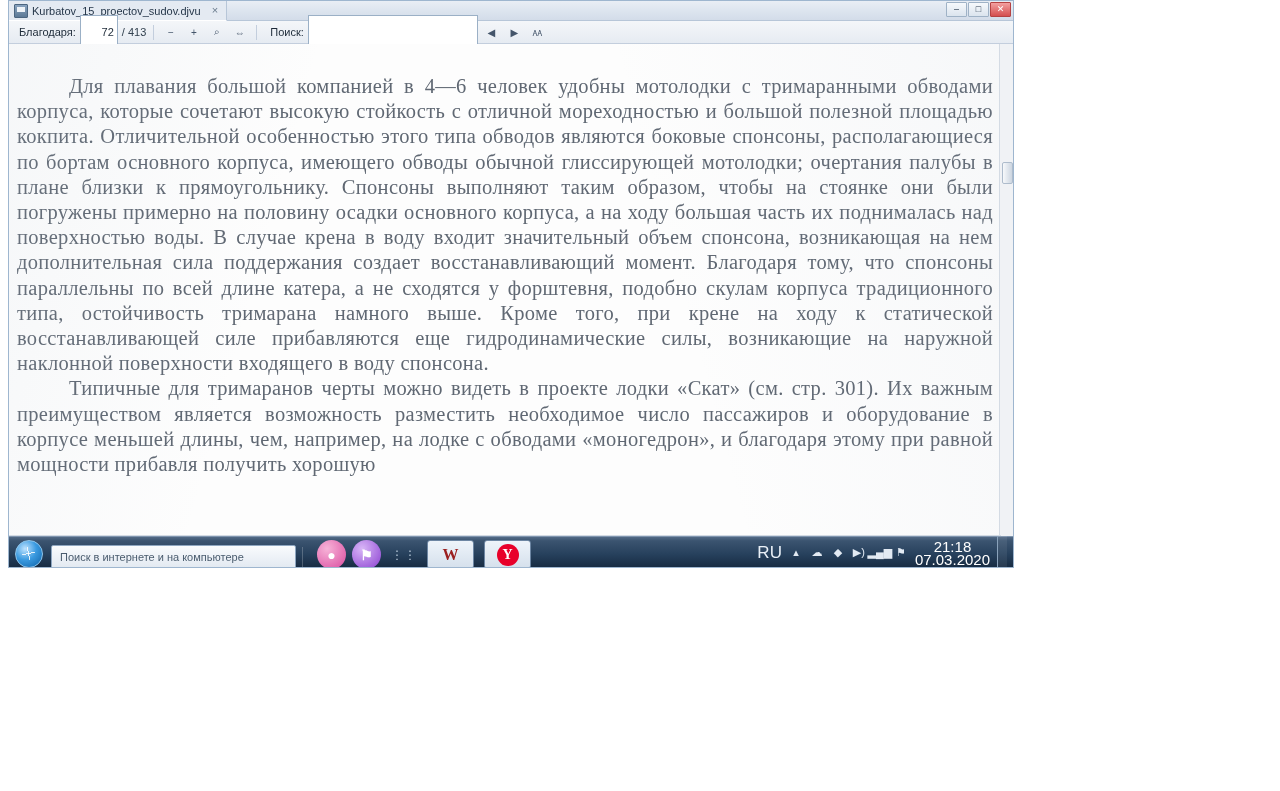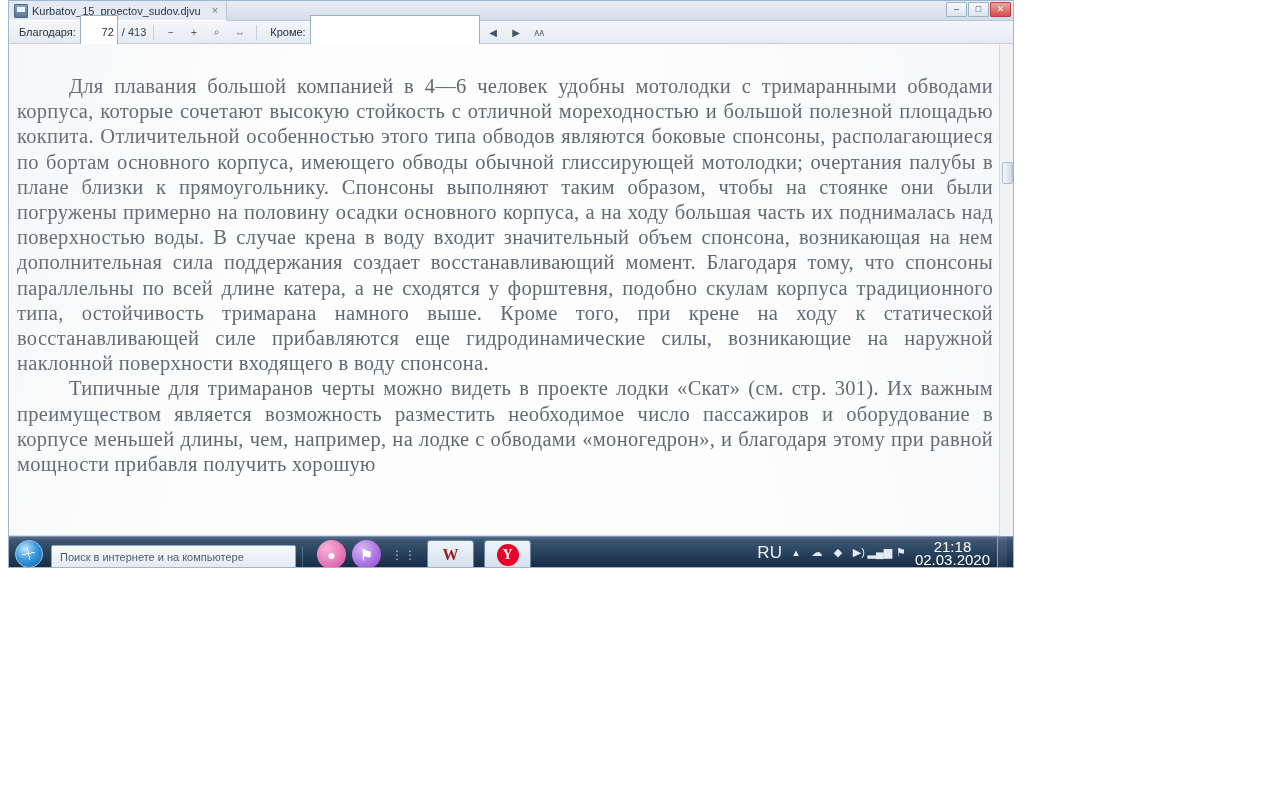--- a/index.html
+++ b/index.html
@@ -439,21 +439,21 @@
     <div class="toolbar">
       <span class="tb-label">Благодаря:</span>
       <input class="tb-input page-input" value="72" style="">
       <span class="tb-static">/ 413</span>
       <span class="tb-sep"></span>
       <span class="tb-btn">−</span>
       <span class="tb-btn">+</span>
       <span class="tb-btn">⌕</span>
       <span class="tb-btn">⇔</span>
       <span class="tb-sep"></span>
-      <span class="tb-label">Кроме:</span>
+      <span class="tb-label">Поиск:</span>
       <input class="tb-input find-input" value="" style="">
       <span class="tb-btn">◀</span>
       <span class="tb-btn">▶</span>
       <span class="tb-btn">ᴀᴀ</span>
     </div>
 
     <div class="docview">
 
       <div class="page">
         <div class="scan">
@@ -500,21 +500,21 @@
       <div class="tray">
         <span class="tray-lang">RU</span>
         <span class="tray-icon">▴</span>
         <span class="tray-icon">☁</span>
         <span class="tray-icon">◆</span>
         <span class="tray-icon">▶)</span>
         <span class="tray-icon">▂▄▆</span>
         <span class="tray-icon">⚑</span>
         <div class="clock">
           <div>21:18</div>
-          <div>02.03.2020</div>
+          <div>07.03.2020</div>
         </div>
         <div class="show-desktop"></div>
       </div>
     </div>
   </div>
 
   <div class="desktop"></div>
 </div>
 
 </body></html>

